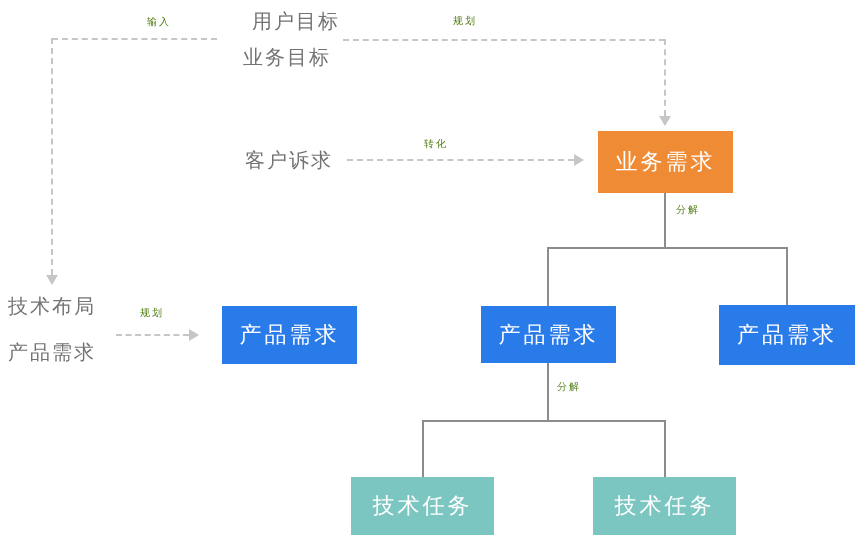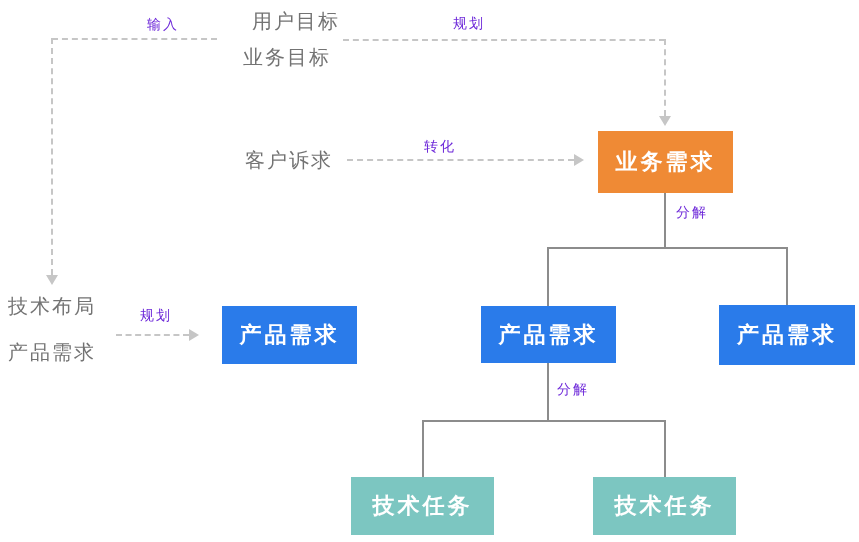--- a/index.html
+++ b/index.html
@@ -19,35 +19,35 @@
   .gray-text {
     position: absolute;
     font-size: 20px;
     color: #737373;
     letter-spacing: 2px;
     white-space: nowrap;
     line-height: 1;
   }
   .edge-label {
     position: absolute;
-    font-size: 14px;
-    color: #6d28d9;
+    font-size: 10px;
+    color: #4d7c0f;
     letter-spacing: 2px;
     white-space: nowrap;
     line-height: 1;
   }
   
   .node {
     position: absolute;
     display: flex;
     align-items: center;
     justify-content: center;
     color: #ffffff;
     font-size: 22px;
-    font-weight: bold;
+    font-weight: normal;
     letter-spacing: 3px;
     box-sizing: border-box;
   }
   
   .sline-v { position: absolute; width: 2px; background: #8c8c8c; }
   .sline-h { position: absolute; height: 2px; background: #8c8c8c; }
   .dline-h { position: absolute; height: 0; border-top: 2px dashed #c6c6c6; }
   .dline-v { position: absolute; width: 0; border-left: 2px dashed #c6c6c6; }
   .arrow-down {
     position: absolute;

